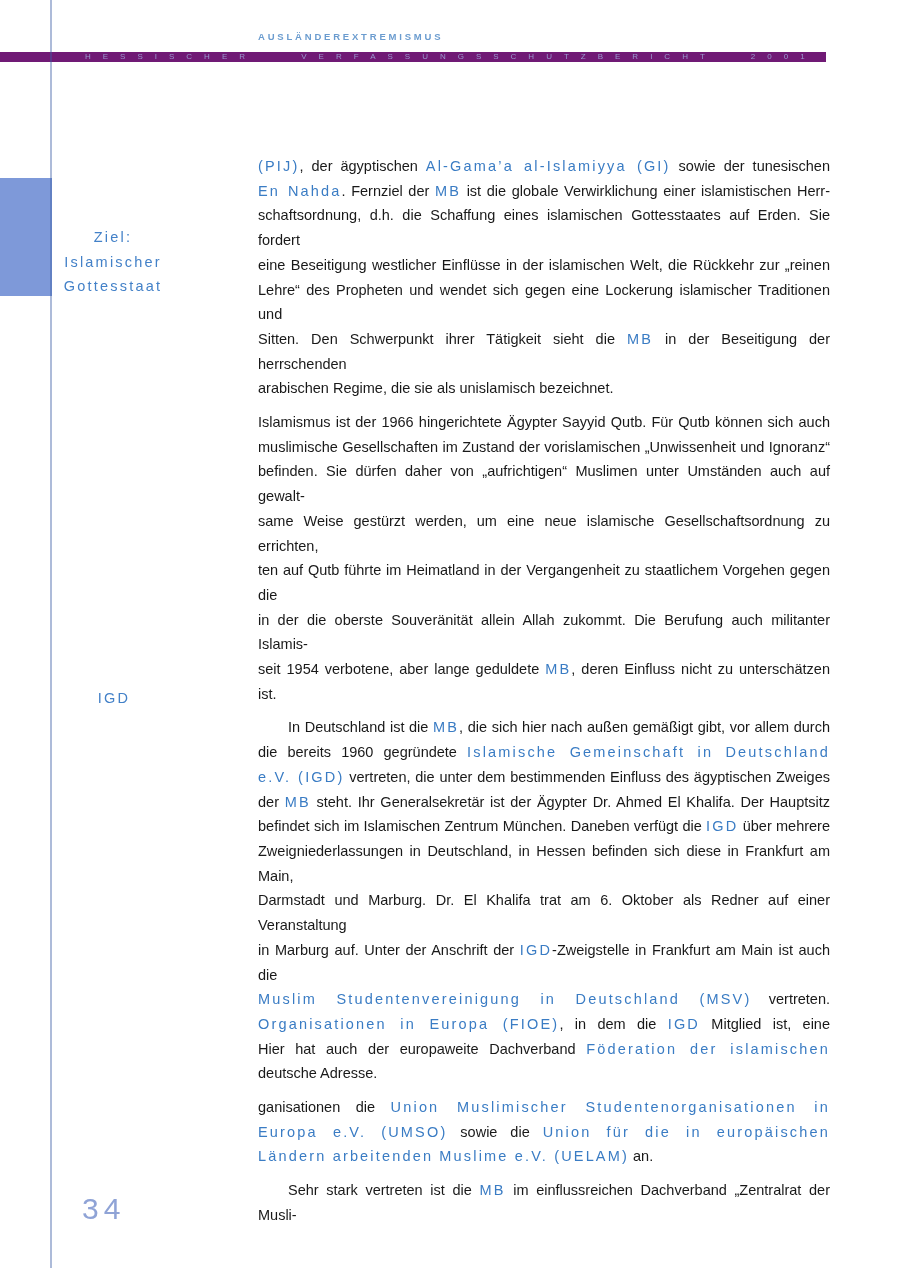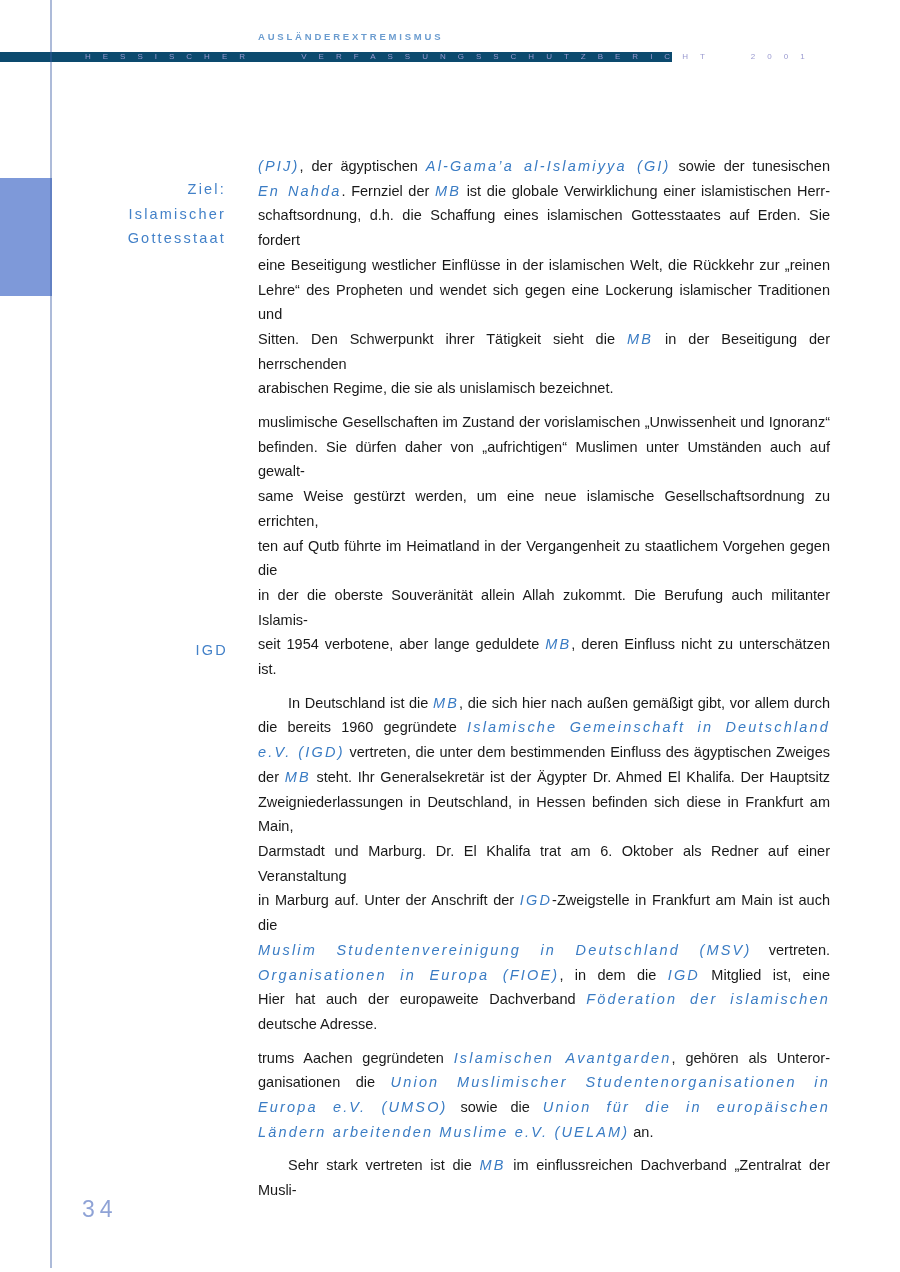--- a/index.html
+++ b/index.html
@@ -11,42 +11,42 @@
   .vrule{position:absolute;left:50px;top:0;width:2px;height:1268px;
          background:rgba(60,92,165,0.42);z-index:3;}
   
   .accent-bar{position:absolute;left:0;top:178px;width:52px;height:118px;
               background:#7e99d9;z-index:2;}
   
   .section-label{position:absolute;left:258px;top:31px;
     font-size:9.5px;font-weight:bold;letter-spacing:2.8px;color:#6b9ccf;
     line-height:12px;white-space:nowrap;}
   
-  .banner{position:absolute;left:0;top:52px;width:672px;height:10px;
-          background:#0c4a6e;z-index:1;}
+  .banner{position:absolute;left:0;top:52px;width:826px;height:10px;
+          background:#701a75;z-index:1;}
   .banner-inner{position:absolute;left:85px;top:0;height:10px;line-height:10px;
     font-size:8px;color:#9a9ad0;letter-spacing:12px;word-spacing:30px;white-space:nowrap;}
   .banner-year{margin-left:34px;letter-spacing:12px;}
   
-  .margin-note{position:absolute;left:0;text-align:right;color:#4381c8;
-    font-size:14.5px;line-height:24.7px;letter-spacing:2.2px;white-space:nowrap;}
+  .margin-note{position:absolute;left:0;text-align:center;color:#4381c8;
+    font-size:14.5px;line-height:24.7px;letter-spacing:2.2px;white-space:nowrap;margin-top:48px;}
   .margin-note-1{top:177px;width:226px;}
   .margin-note-2{top:638px;width:228px;}
   .margin-note .mline{display:block;}
   
   .body-col{position:absolute;left:258px;top:154px;width:572px;
     font-size:14.5px;line-height:24.7px;color:#191919;}
   .para{margin:0 0 9px 0;}
   .pline{text-align:justify;text-align-last:justify;}
   .pline.last{text-align-last:auto;}
   .pline.indent{text-indent:30px;}
-  .term{color:#3a7cc4;letter-spacing:0.15em;font-style:italic;}
+  .term{color:#3a7cc4;letter-spacing:0.15em;}
   
   .page-number{position:absolute;left:82px;top:1193px;
-    font-size:23px;letter-spacing:5px;color:#8fa3d6;line-height:32px;}
+    font-size:30px;letter-spacing:5px;color:#8fa3d6;line-height:32px;}
 </style>
 </head>
 <body>
 
 <div class="page">
 
   <div class="banner">
     <div class="banner-inner">
       <span>HESSISCHER VERFASSUNGSSCHUTZBERICHT</span><span class="banner-year">2001</span>
     </div>
@@ -71,42 +71,43 @@
       <div class="para">
         <div class="pline"><span class="term">(PIJ)</span><span class="normal">, der ägyptischen </span><span class="term">Al-Gama’a al-Islamiyya (GI)</span><span class="normal"> sowie der tunesischen</span></div>
         <div class="pline"><span class="term">En Nahda</span><span class="normal">. Fernziel der </span><span class="term">MB</span><span class="normal"> ist die globale Verwirklichung einer islamistischen Herr-</span></div>
         <div class="pline"><span class="normal">schaftsordnung, d.h. die Schaffung eines islamischen Gottesstaates auf Erden. Sie fordert</span></div>
         <div class="pline"><span class="normal">eine Beseitigung westlicher Einflüsse in der islamischen Welt, die Rückkehr zur „reinen</span></div>
         <div class="pline"><span class="normal">Lehre“ des Propheten und wendet sich gegen eine Lockerung islamischer Traditionen und</span></div>
         <div class="pline"><span class="normal">Sitten. Den Schwerpunkt ihrer Tätigkeit sieht die </span><span class="term">MB</span><span class="normal"> in der Beseitigung der herrschenden</span></div>
         <div class="pline last"><span class="normal">arabischen Regime, die sie als unislamisch bezeichnet.</span></div>
       </div>
       <div class="para">
+        <div class="pline"><span class="normal">Islamismus ist der 1966 hingerichtete Ägypter Sayyid Qutb. Für Qutb können sich auch</span></div>
         <div class="pline"><span class="normal">muslimische Gesellschaften im Zustand der vorislamischen „Unwissenheit und Ignoranz“</span></div>
         <div class="pline"><span class="normal">befinden. Sie dürfen daher von „aufrichtigen“ Muslimen unter Umständen auch auf gewalt-</span></div>
         <div class="pline"><span class="normal">same Weise gestürzt werden, um eine neue islamische Gesellschaftsordnung zu errichten,</span></div>
         <div class="pline"><span class="normal">ten auf Qutb führte im Heimatland in der Vergangenheit zu staatlichem Vorgehen gegen die</span></div>
         <div class="pline"><span class="normal">in der die oberste Souveränität allein Allah zukommt. Die Berufung auch militanter Islamis-</span></div>
         <div class="pline last"><span class="normal">seit 1954 verbotene, aber lange geduldete </span><span class="term">MB</span><span class="normal">, deren Einfluss nicht zu unterschätzen ist.</span></div>
       </div>
       <div class="para">
         <div class="pline indent"><span class="normal">In Deutschland ist die </span><span class="term">MB</span><span class="normal">, die sich hier nach außen gemäßigt gibt, vor allem durch</span></div>
         <div class="pline"><span class="normal">die bereits 1960 gegründete </span><span class="term">Islamische Gemeinschaft in Deutschland</span></div>
         <div class="pline"><span class="term">e.V. (IGD)</span><span class="normal"> vertreten, die unter dem bestimmenden Einfluss des ägyptischen Zweiges</span></div>
         <div class="pline"><span class="normal">der </span><span class="term">MB</span><span class="normal"> steht. Ihr Generalsekretär ist der Ägypter Dr. Ahmed El Khalifa. Der Hauptsitz</span></div>
+        <div class="pline"><span class="normal">befindet sich im Islamischen Zentrum München. Daneben verfügt die </span><span class="term">IGD</span><span class="normal"> über mehrere</span></div>
         <div class="pline"><span class="normal">Zweigniederlassungen in Deutschland, in Hessen befinden sich diese in Frankfurt am Main,</span></div>
         <div class="pline"><span class="normal">Darmstadt und Marburg. Dr. El Khalifa trat am 6. Oktober als Redner auf einer Veranstaltung</span></div>
         <div class="pline"><span class="normal">in Marburg auf. Unter der Anschrift der </span><span class="term">IGD</span><span class="normal">-Zweigstelle in Frankfurt am Main ist auch die</span></div>
         <div class="pline"><span class="term">Muslim Studentenvereinigung in Deutschland (MSV)</span><span class="normal"> vertreten.</span></div>
         <div class="pline"><span class="term">Organisationen in Europa (FIOE)</span><span class="normal">, in dem die </span><span class="term">IGD</span><span class="normal"> Mitglied ist, eine</span></div>
         <div class="pline"><span class="normal">Hier hat auch der europaweite Dachverband </span><span class="term">Föderation der islamischen</span></div>
         <div class="pline last"><span class="normal">deutsche Adresse.</span></div>
       </div>
       <div class="para">
-        <div class="pline"><span class="normal">trums Aachen gegründeten </span><span class="term">Islamischen Avantgarden</span><span class="normal">, gehören als Unteror-</span></div>
         <div class="pline"><span class="normal">ganisationen die </span><span class="term">Union Muslimischer Studentenorganisationen in</span></div>
         <div class="pline"><span class="term">Europa e.V. (UMSO)</span><span class="normal"> sowie die </span><span class="term">Union für die in europäischen</span></div>
         <div class="pline last"><span class="term">Ländern arbeitenden Muslime e.V. (UELAM)</span><span class="normal"> an.</span></div>
       </div>
       <div class="para">
         <div class="pline indent"><span class="normal">Sehr stark vertreten ist die </span><span class="term">MB</span><span class="normal"> im einflussreichen Dachverband „Zentralrat der Musli-</span></div>
       </div>
     </div>
 
   <div class="page-number">34</div>

